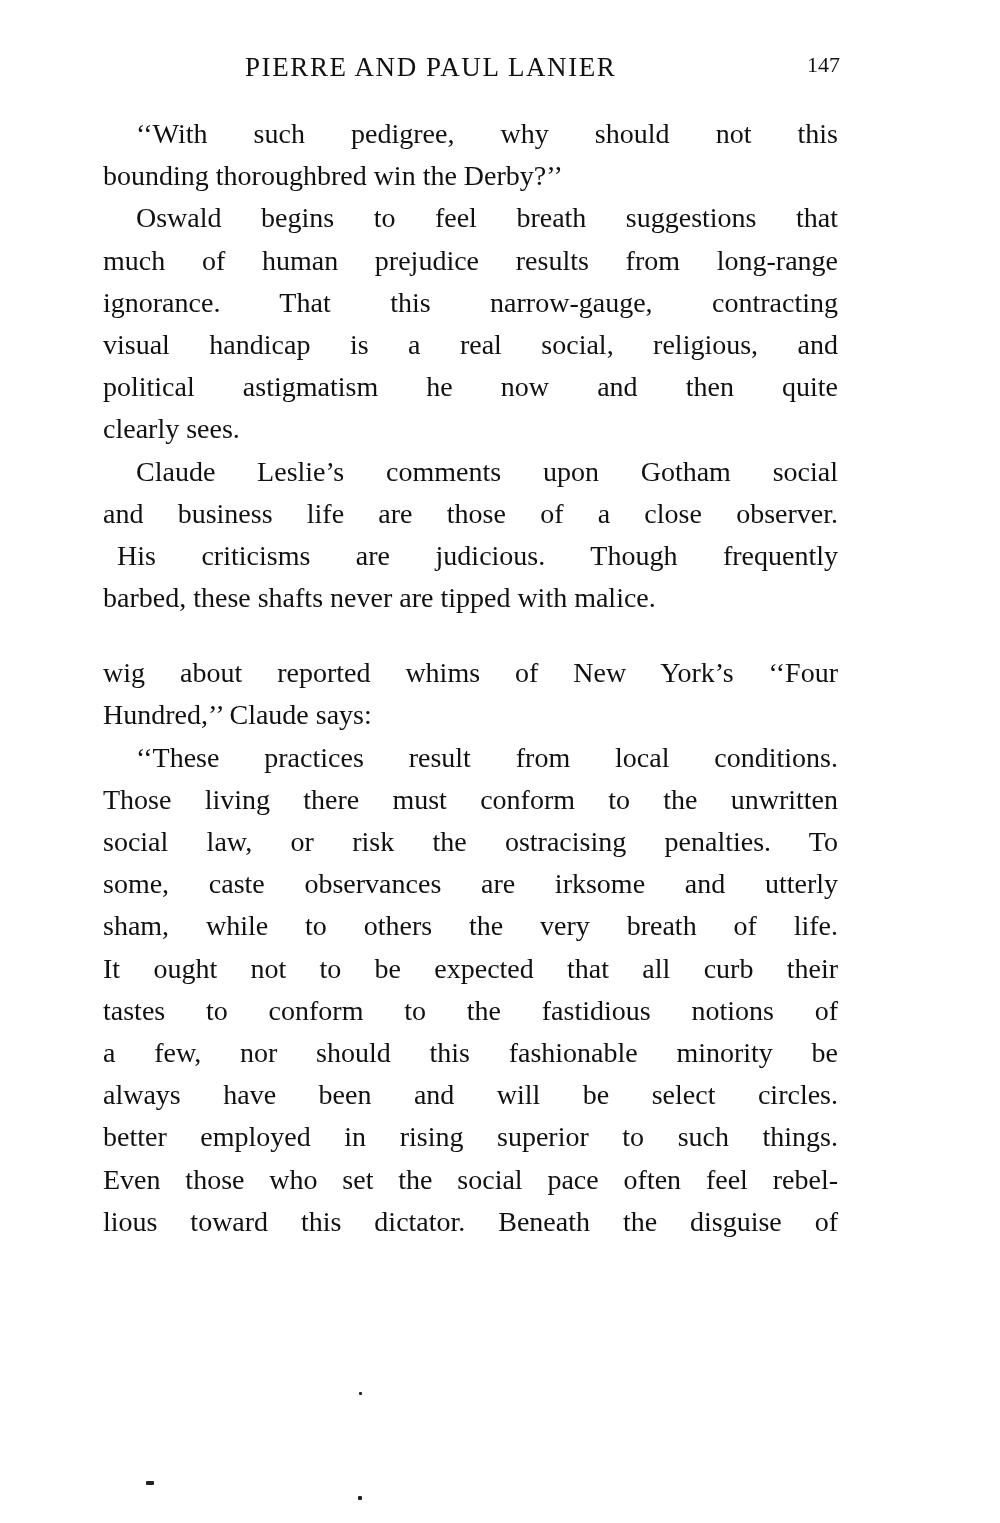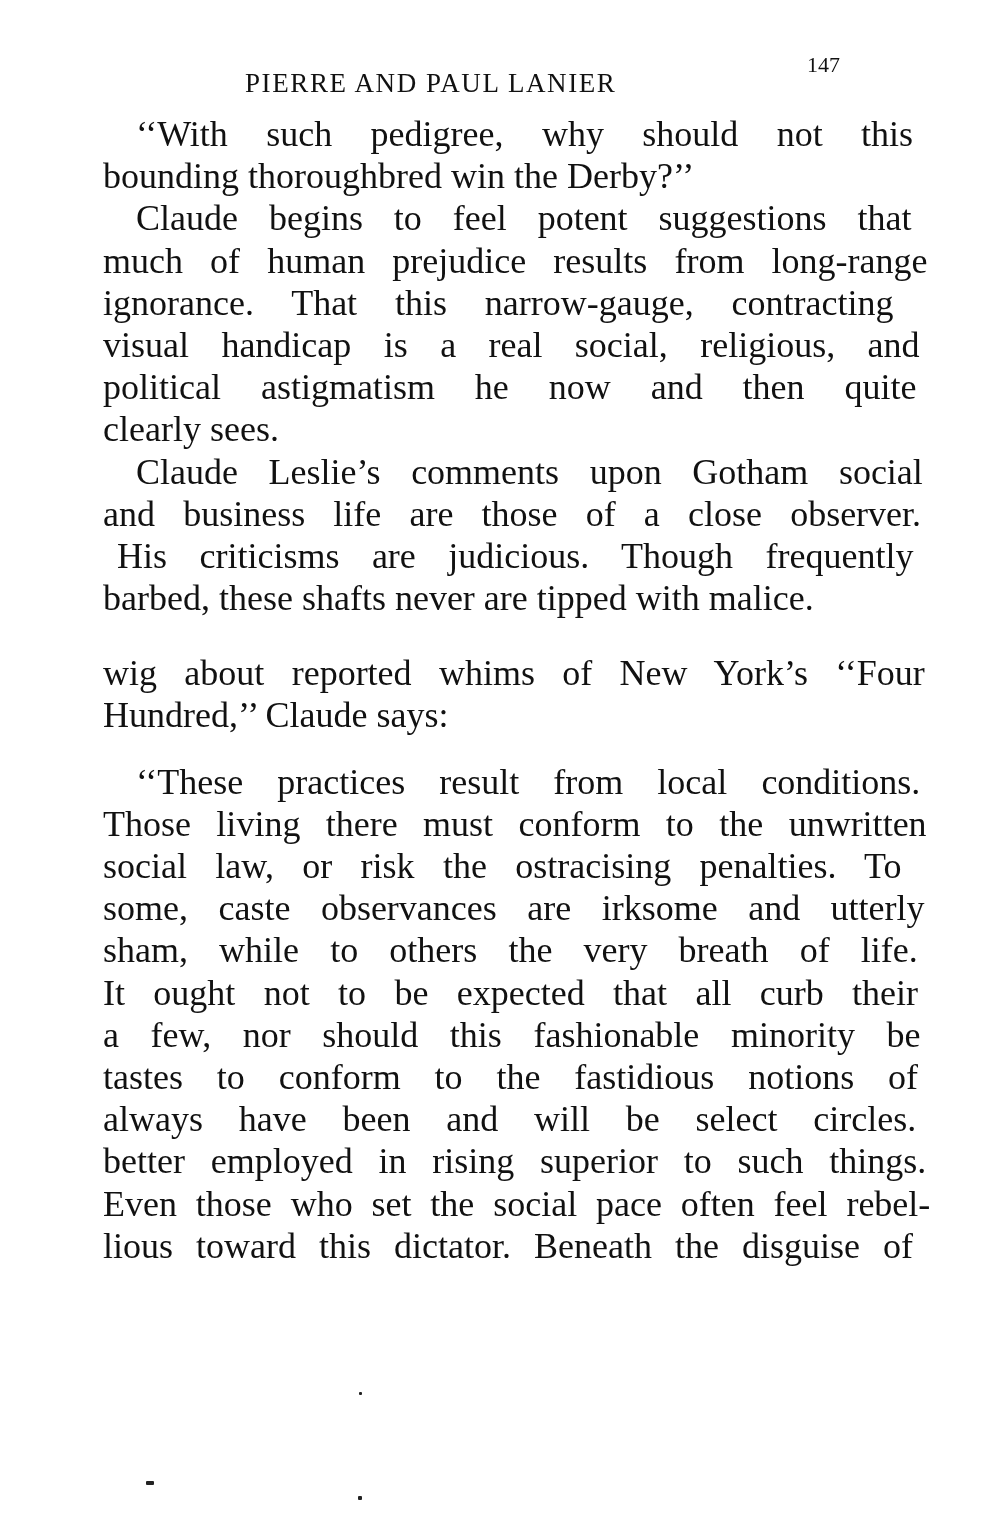--- a/index.html
+++ b/index.html
@@ -25,36 +25,36 @@
       left: 245px;
       top: 50px;
       width: 595px;
       height: 40px;
       font-size: 27px;
       letter-spacing: 1.6px;
     }
     .running-head .title {
       position: absolute;
       left: 0;
-      top: 18px;
+      top: 2px;
       white-space: nowrap;
     }
     .running-head .folio {
       position: absolute;
       right: 0;
       top: 2px;
       font-size: 22px;
       letter-spacing: 0;
     }
     .body-text {
       position: absolute;
       left: 103px;
       top: 113px;
       width: 735px;
-      font-size: 36px;
+      font-size: 28px;
     }
     .line {
       display: block;
       height: 42.2px;
       line-height: 42.2px;
       white-space: nowrap;
       text-align: justify;
       text-align-last: justify;
       overflow: visible;
     }
@@ -76,40 +76,40 @@
 
 <div class="page">
   <div class="running-head">
     <span class="title">PIERRE AND PAUL LANIER</span>
     <span class="folio">147</span>
   </div>
 
   <div class="body-text" id="body-text">
       <span class="line indent" style="white-space: nowrap; text-align: left; word-spacing: 29.3854px;">‘‘With such pedigree, why should not this</span>
       <span class="line last">bounding thoroughbred win the Derby?’’</span>
-      <span class="line indent" style="white-space: nowrap; text-align: left; word-spacing: 21.9297px;">Claude begins to feel potent suggestions that</span>
+      <span class="line indent" style="white-space: nowrap; text-align: left; word-spacing: 21.9297px;">Oswald begins to feel breath suggestions that</span>
       <span class="line" style="white-space: nowrap; text-align: left; word-spacing: 18.1146px;">much of human prejudice results from long-range</span>
       <span class="line" style="white-space: nowrap; text-align: center; word-spacing: 28.8594px;">ignorance.  That this narrow-gauge, contracting</span>
       <span class="line" style="white-space: nowrap; text-align: left; word-spacing: 23.3996px;">visual handicap is a real social, religious, and</span>
       <span class="line" style="white-space: nowrap; text-align: left; word-spacing: 30.9349px;">political astigmatism he now and then quite</span>
       <span class="line last">clearly sees.</span>
       <span class="line indent" style="white-space: nowrap; text-align: left; word-spacing: 21.5969px;">Claude Leslie’s comments upon Gotham social</span>
       <span class="line" style="white-space: nowrap; text-align: left; word-spacing: 19.1621px;">and business life are those of a close observer.</span>
       <span class="line" style="white-space: nowrap; text-align: left; word-spacing: 23.4479px; margin-left: 14px;">His criticisms are judicious.  Though frequently</span>
       <span class="line last">barbed, these shafts never are tipped with malice.</span>
       <span class="line" style="white-space: nowrap; text-align: left; word-spacing: 18.3415px; margin-top: 33px;">wig about reported whims of New York’s ‘‘Four</span>
       <span class="line last">Hundred,’’ Claude says:</span>
-      <span class="line indent" style="white-space: nowrap; text-align: right; word-spacing: 25.0562px; margin-top: 24px;">‘‘These practices result from local conditions.</span>
+      <span class="line indent" style="white-space: nowrap; text-align: right; word-spacing: 25.0562px;">‘‘These practices result from local conditions.</span>
       <span class="line" style="white-space: nowrap; text-align: left; word-spacing: 16.3929px;">Those living there must conform to the unwritten</span>
       <span class="line" style="white-space: nowrap; text-align: left; word-spacing: 19.3223px;">social law, or risk the ostracising penalties.  To</span>
       <span class="line" style="white-space: nowrap; text-align: left; word-spacing: 21.474px;">some, caste observances are irksome and utterly</span>
       <span class="line" style="white-space: nowrap; text-align: left; word-spacing: 22.1133px;">sham, while to others the very breath of life.</span>
       <span class="line" style="white-space: nowrap; text-align: left; word-spacing: 19.3663px;">It ought not to be expected that all curb their</span>
+      <span class="line" style="white-space: nowrap; text-align: left; word-spacing: 24.8839px;">tastes to conform to the fastidious notions of</span>
       <span class="line" style="white-space: nowrap; text-align: left; word-spacing: 22.558px;">a few, nor should this fashionable minority be</span>
-      <span class="line" style="white-space: nowrap; text-align: left; word-spacing: 24.8839px;">tastes to conform to the fastidious notions of</span>
       <span class="line" style="white-space: nowrap; text-align: left; word-spacing: 26.7835px;">always have been and will be select circles.</span>
       <span class="line" style="white-space: nowrap; text-align: left; word-spacing: 16.7634px;">better employed in rising superior to such things.</span>
       <span class="line" style="white-space: nowrap; text-align: left; word-spacing: 9.84896px;">Even those who set the social pace often feel rebel-</span>
       <span class="line" style="white-space: nowrap; text-align: left; word-spacing: 14.0117px;">lious toward this dictator.  Beneath the disguise of</span>
     </div>
 
   <div class="speck" style="left:146px;top:1481px;width:8px;height:4px;"></div>
   <div class="speck" style="left:359px;top:1392px;width:3px;height:3px;"></div>
   <div class="speck" style="left:358px;top:1496px;width:4px;height:4px;"></div>
 </div>

